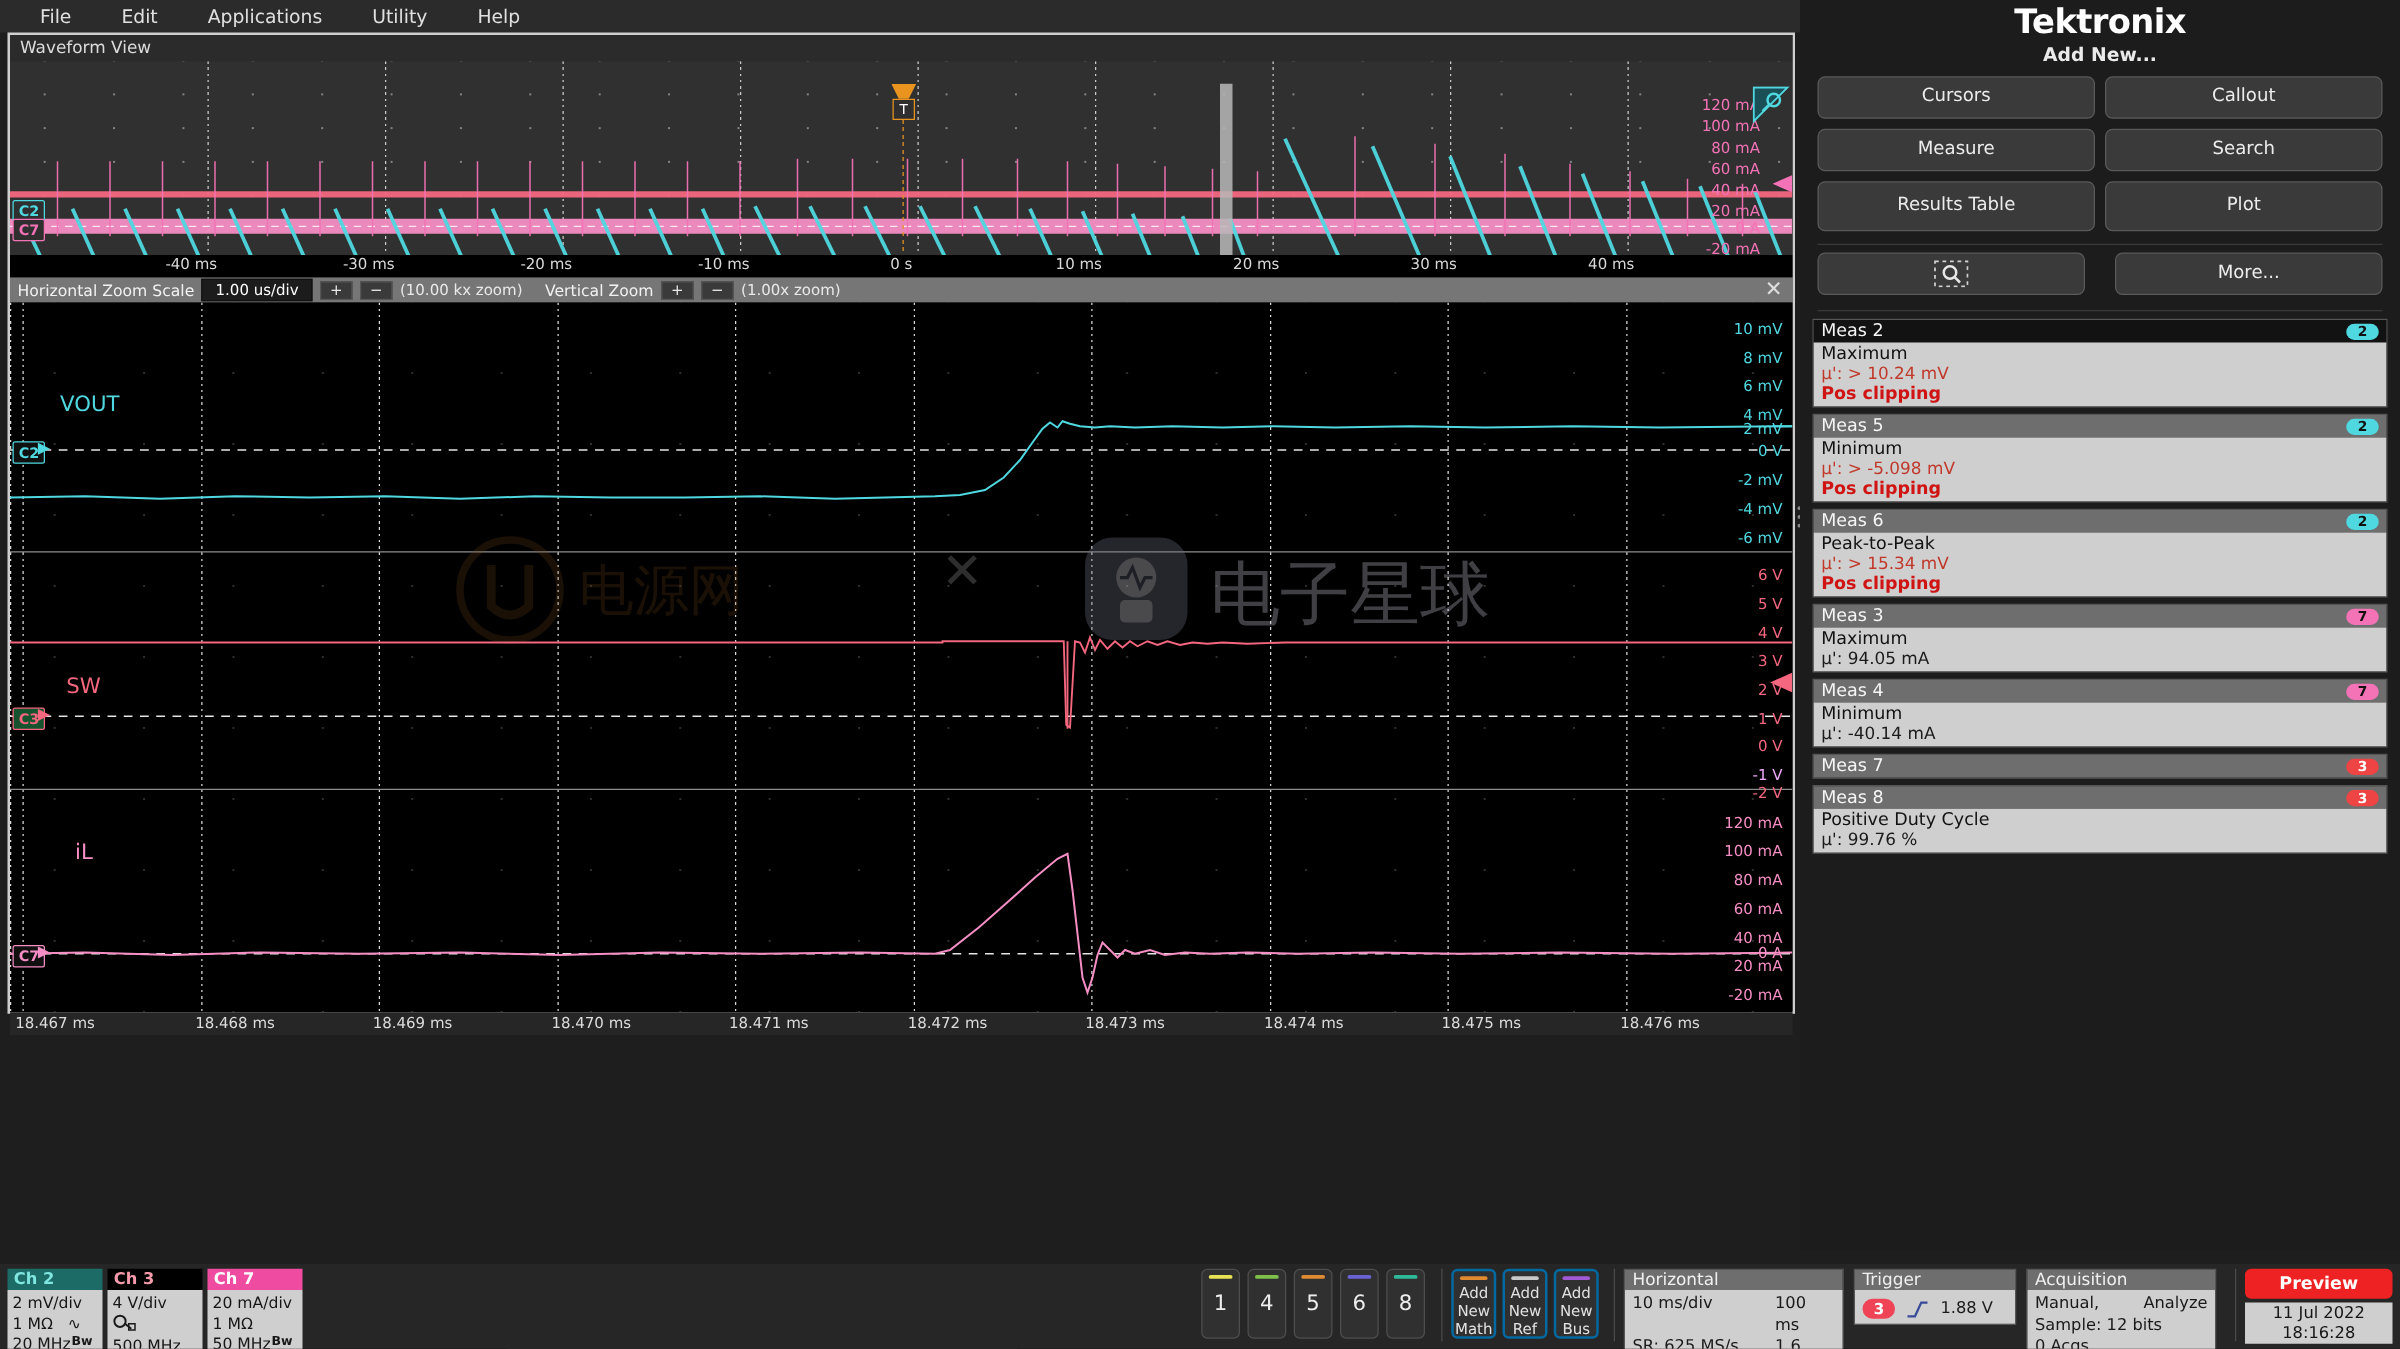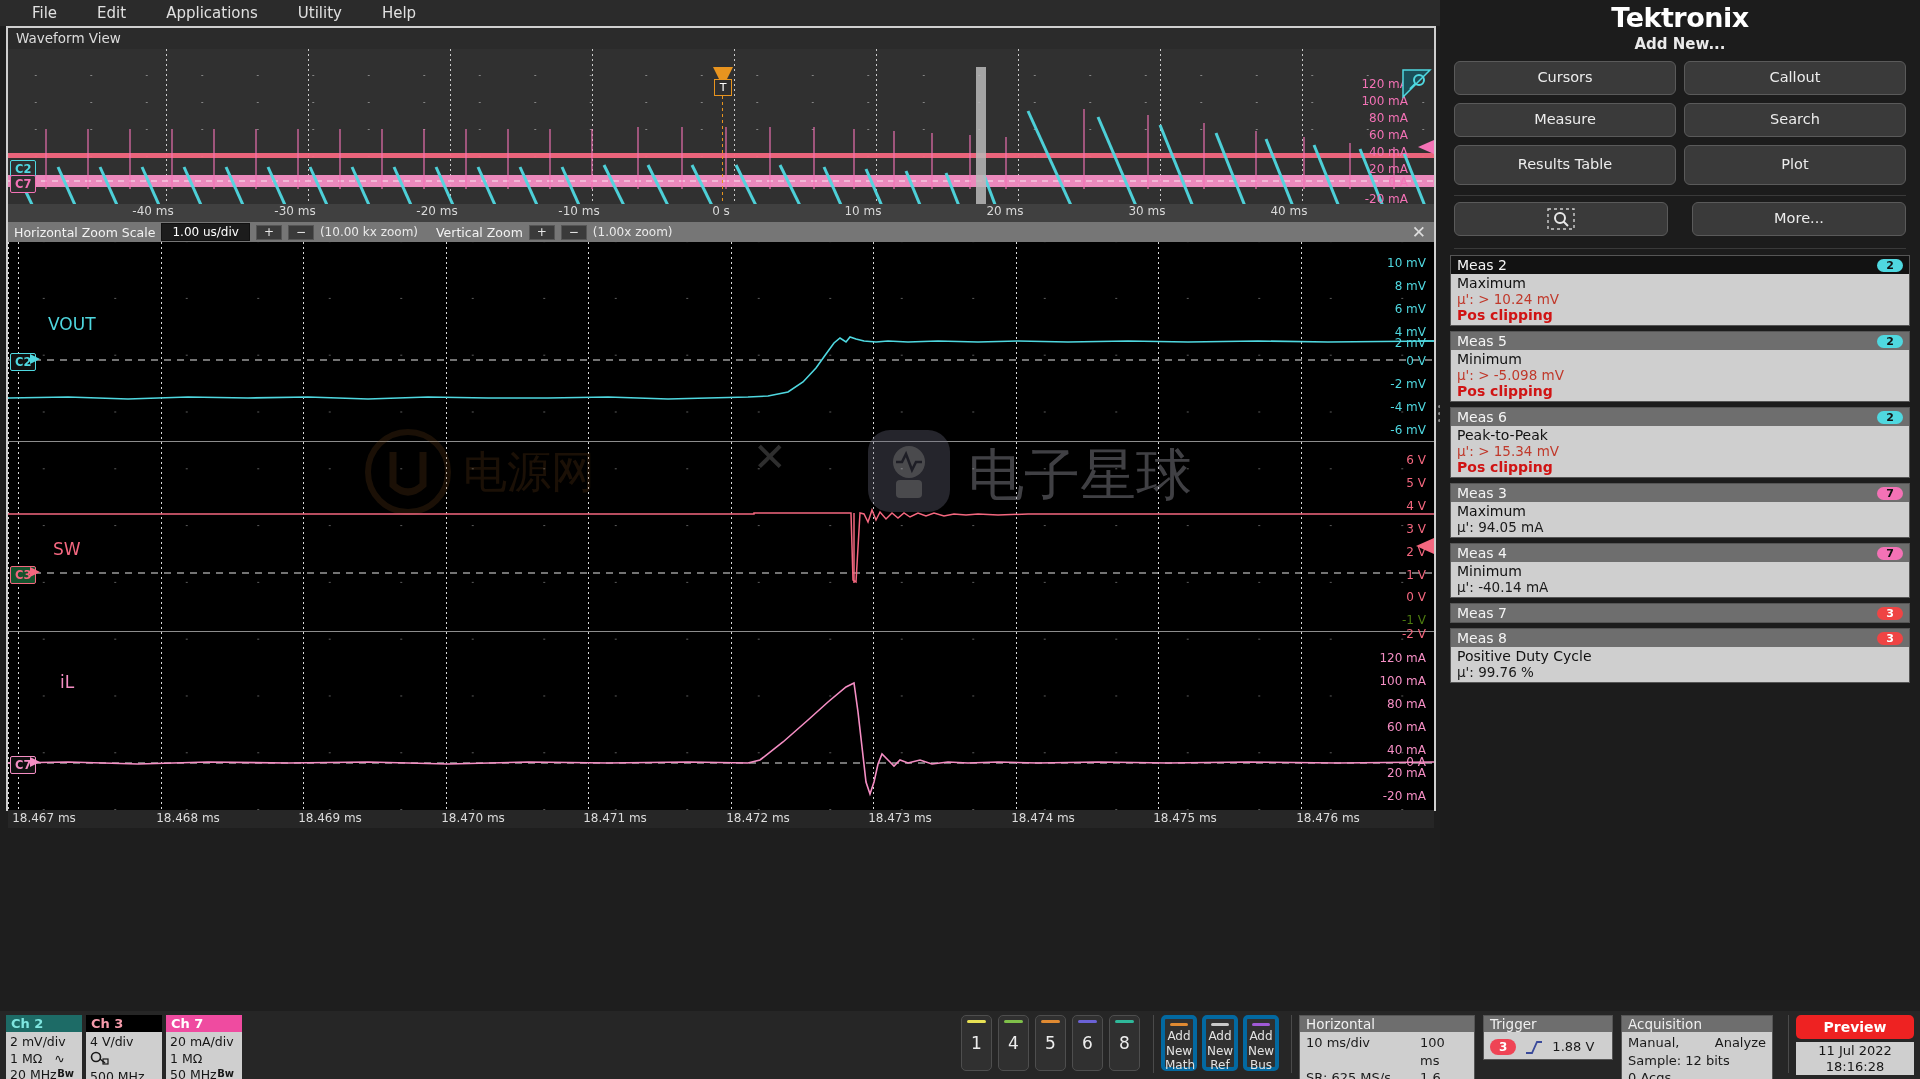--- a/index.html
+++ b/index.html
@@ -41,21 +41,21 @@
     position: absolute; inset: 0;
     background-image:
       radial-gradient(circle, rgba(200,200,200,.55) 0.6px, transparent 0.7px);
     background-size: 55.5px 27px;
     background-position: 0 13px;
   }
   .vline { position: absolute; top: 0; bottom: 0; width: 1px;
            background: repeating-linear-gradient(to bottom, rgba(230,230,230,.85) 0 2px, transparent 2px 5px); }
 
   
-  #ovTimeStrip { position: relative; height: 18px; background: #404040; text-align: center; }
+  #ovTimeStrip { position: relative; height: 18px; background: #000000; text-align: center; }
   #ovTimeStrip span {
     position: absolute; top: 0; font-size: 12px; color: #d8d8d8;
     transform: translateX(-50%); white-space: nowrap;
   }
 
   
   #zoombar {
     position: relative; height: 20px; background: #767676;
     display: flex; align-items: center; gap: 6px; padding: 0 6px;
     font-size: 12.5px; color: #f2f2f2;
@@ -161,21 +161,21 @@
   .chbadge .cb .bw { position: absolute; right: 4px; font-size: 10px; font-weight: bold; }
 
   .chnum {
     width: 31px; height: 56px; background: #303030; border: 1px solid #4e4e4e;
     border-radius: 5px; margin-right: 6px; position: relative;
     display: flex; align-items: center; justify-content: center;
     font-size: 17px; color: #ededed;
   }
   .chnum .bar { position: absolute; top: 4px; left: 5px; right: 5px; height: 3px; border-radius: 2px; }
   .addbtn {
-    width: 36px; height: 56px; background: #303030; border: 4px solid #0369a1;
+    width: 36px; height: 56px; background: #303030; border: 2px solid #0369a1;
     border-radius: 5px; margin-right: 5px; position: relative; padding-top: 10px;
     font-size: 12px; color: #e2e2e2; text-align: center; line-height: 1.22;
   }
   .addbtn .bar { position: absolute; top: 4px; left: 5px; right: 5px; height: 3px; border-radius: 2px; }
 
   .panel { margin-right: 8px; border: 1px solid #555; }
   .panel .ph { background: #6e6e6e; color: #f0f0f0; font-size: 13.5px; padding: 0px 6px; }
   .panel .pb { background: #cfcfcf; color: #1a1a1a; font-size: 13px; padding: 2px 6px 3px 6px; line-height: 1.35; }
   .prow { display: flex; gap: 18px; }
   .prow .k { min-width: 96px; }
@@ -443,21 +443,21 @@
       <div class="scalelab" style="right:8px;top:181px;color:#4fd8e0">-6 mV</div>
 
       <div class="scalelab" style="right:8px;top:211px;color:#f4677f">6 V</div>
       <div class="scalelab" style="right:8px;top:234px;color:#f4677f">5 V</div>
       <div class="scalelab" style="right:8px;top:257px;color:#f4677f">4 V</div>
       <div class="scalelab" style="right:8px;top:280px;color:#f4677f">3 V</div>
       <div class="scalelab" style="right:8px;top:303px;color:#f4677f">2 V</div>
       <div class="scalelab" style="right:8px;top:326px;color:#f4677f">1 V</div>
 
       <div class="scalelab" style="right:8px;top:348px;color:#f4677f">0 V</div>
-      <div class="scalelab" style="right:8px;top:371px;color:#4d7c0f">-1 V</div>
+      <div class="scalelab" style="right:8px;top:371px;color:#f0abfc">-1 V</div>
       <div class="scalelab" style="right:8px;top:385px;color:#f4677f">-2 V</div>
 
       <div style="position:absolute;right:0px;top:296px;width:18px;height:16px;background:#f4677f;
                   clip-path:polygon(100% 0,100% 100%,0 50%)"></div>
 
       <div class="scalelab" style="right:8px;top:409px;color:#f58ec4">120 mA</div>
       <div class="scalelab" style="right:8px;top:432px;color:#f58ec4">100 mA</div>
       <div class="scalelab" style="right:8px;top:455px;color:#f58ec4">80 mA</div>
       <div class="scalelab" style="right:8px;top:478px;color:#f58ec4">60 mA</div>
       <div class="scalelab" style="right:8px;top:501px;color:#f58ec4">40 mA</div>

